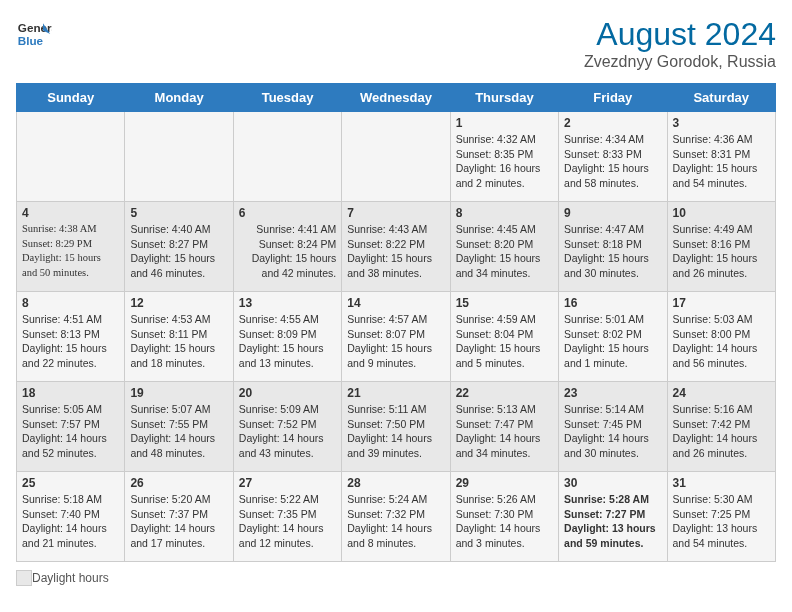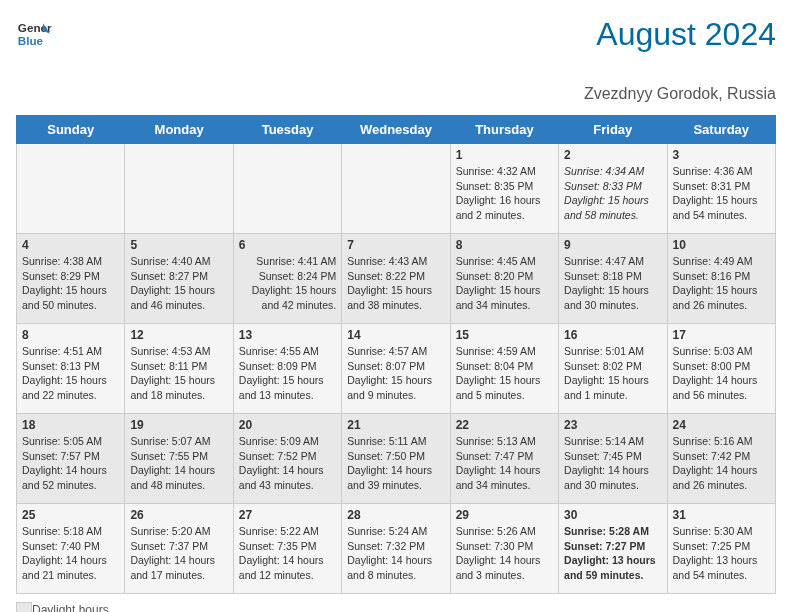--- a/index.html
+++ b/index.html
@@ -29,21 +29,20 @@
       text-align: right;
     }
     .main-title {
       font-size: 32px;
       font-weight: normal;
       color: #0369a1;
     }
     .subtitle {
       font-size: 16px;
       color: #555;
-      margin-top: 32px;
     }
     table {
       width: 100%;
       border-collapse: collapse;
       table-layout: fixed;
       padding-left: 36px;
     }
     thead th {
       background-color: #2e7bbf;
       color: #fff;
@@ -136,37 +135,37 @@
         <td></td>
         <td>
           <span class="day-number">1</span>
           <div class="day-info" style="white-space: pre-line;">Sunrise: 4:32 AM
 Sunset: 8:35 PM
 Daylight: 16 hours
 and 2 minutes.</div>
         </td>
         <td>
           <span class="day-number">2</span>
-          <div class="day-info" style="white-space: pre-line; font-style: italic;">Sunrise: 4:34 AM
+          <div class="day-info" style="white-space: pre-line;">Sunrise: 4:34 AM
 Sunset: 8:33 PM
 Daylight: 15 hours
 and 58 minutes.</div>
         </td>
         <td>
           <span class="day-number">3</span>
           <div class="day-info" style="white-space: pre-line;">Sunrise: 4:36 AM
 Sunset: 8:31 PM
 Daylight: 15 hours
 and 54 minutes.</div>
         </td>
       </tr>
       <tr>
         <td>
           <span class="day-number">4</span>
-          <div class="day-info" style="white-space: pre-line;">Sunrise: 4:38 AM
+          <div class="day-info" style="white-space: pre-line; font-family: Liberation Serif, serif;">Sunrise: 4:38 AM
 Sunset: 8:29 PM
 Daylight: 15 hours
 and 50 minutes.</div>
         </td>
         <td>
           <span class="day-number">5</span>
           <div class="day-info" style="white-space: pre-line;">Sunrise: 4:40 AM
 Sunset: 8:27 PM
 Daylight: 15 hours
 and 46 minutes.</div>

